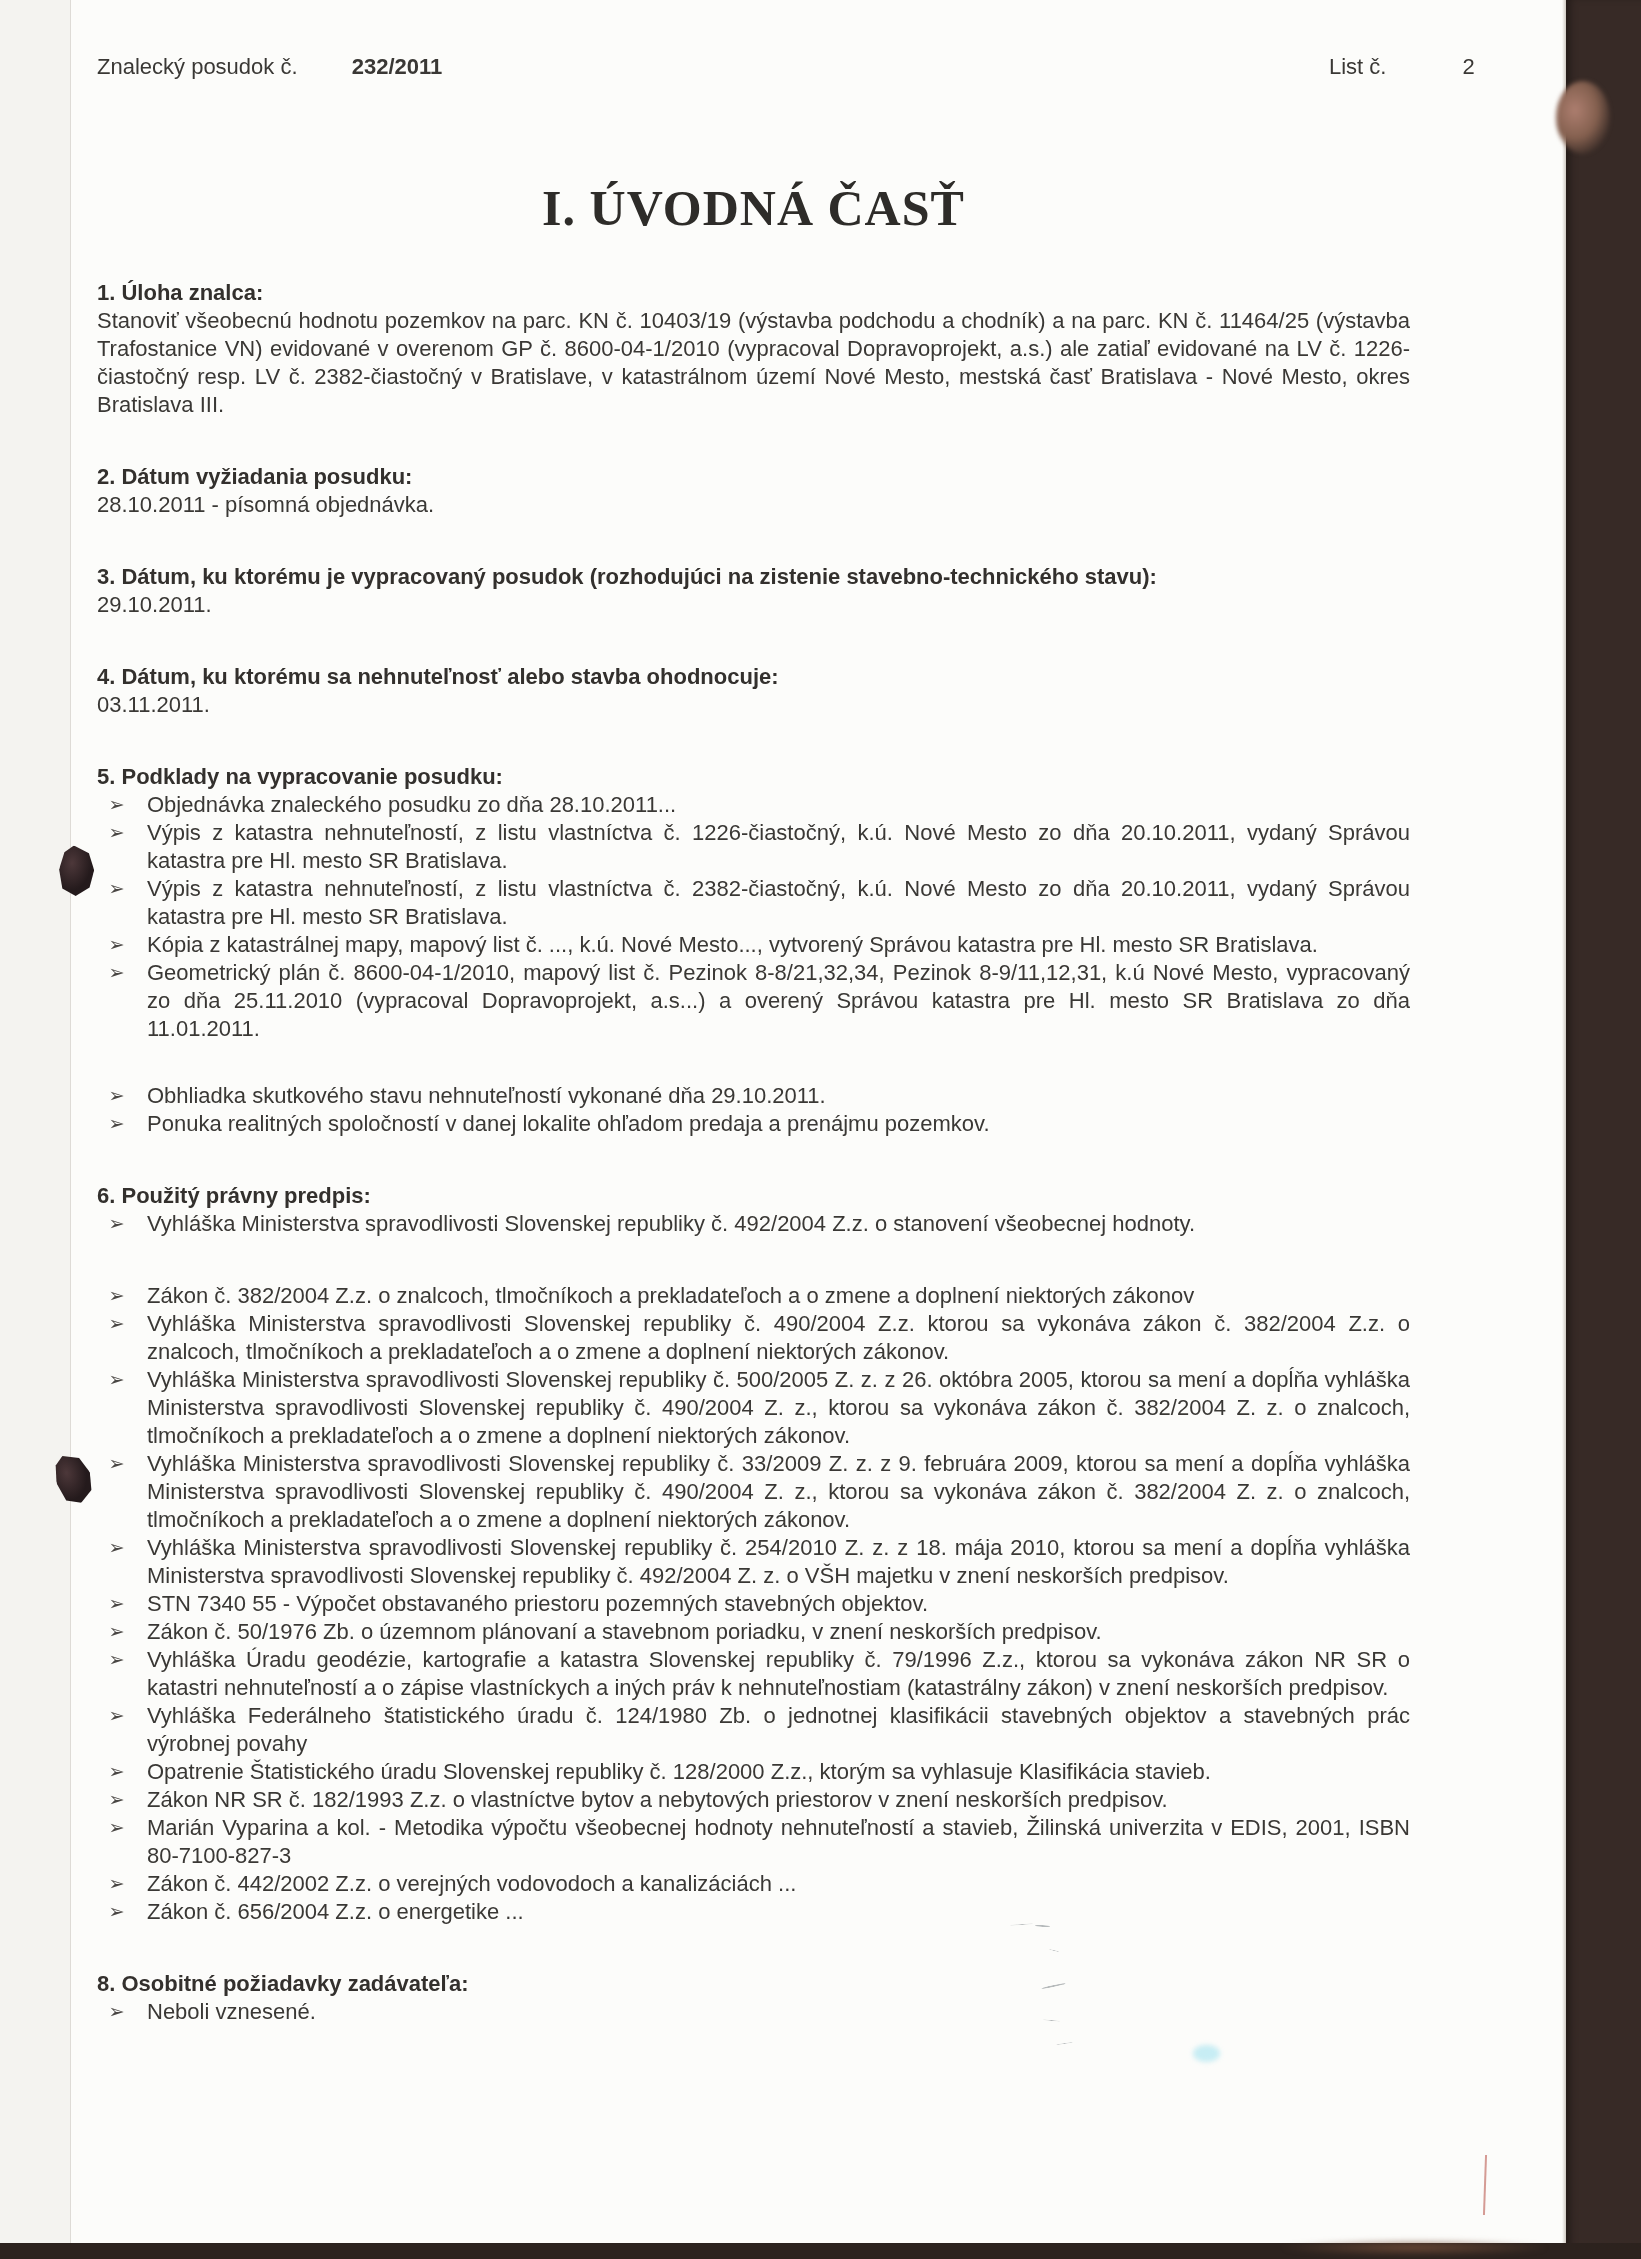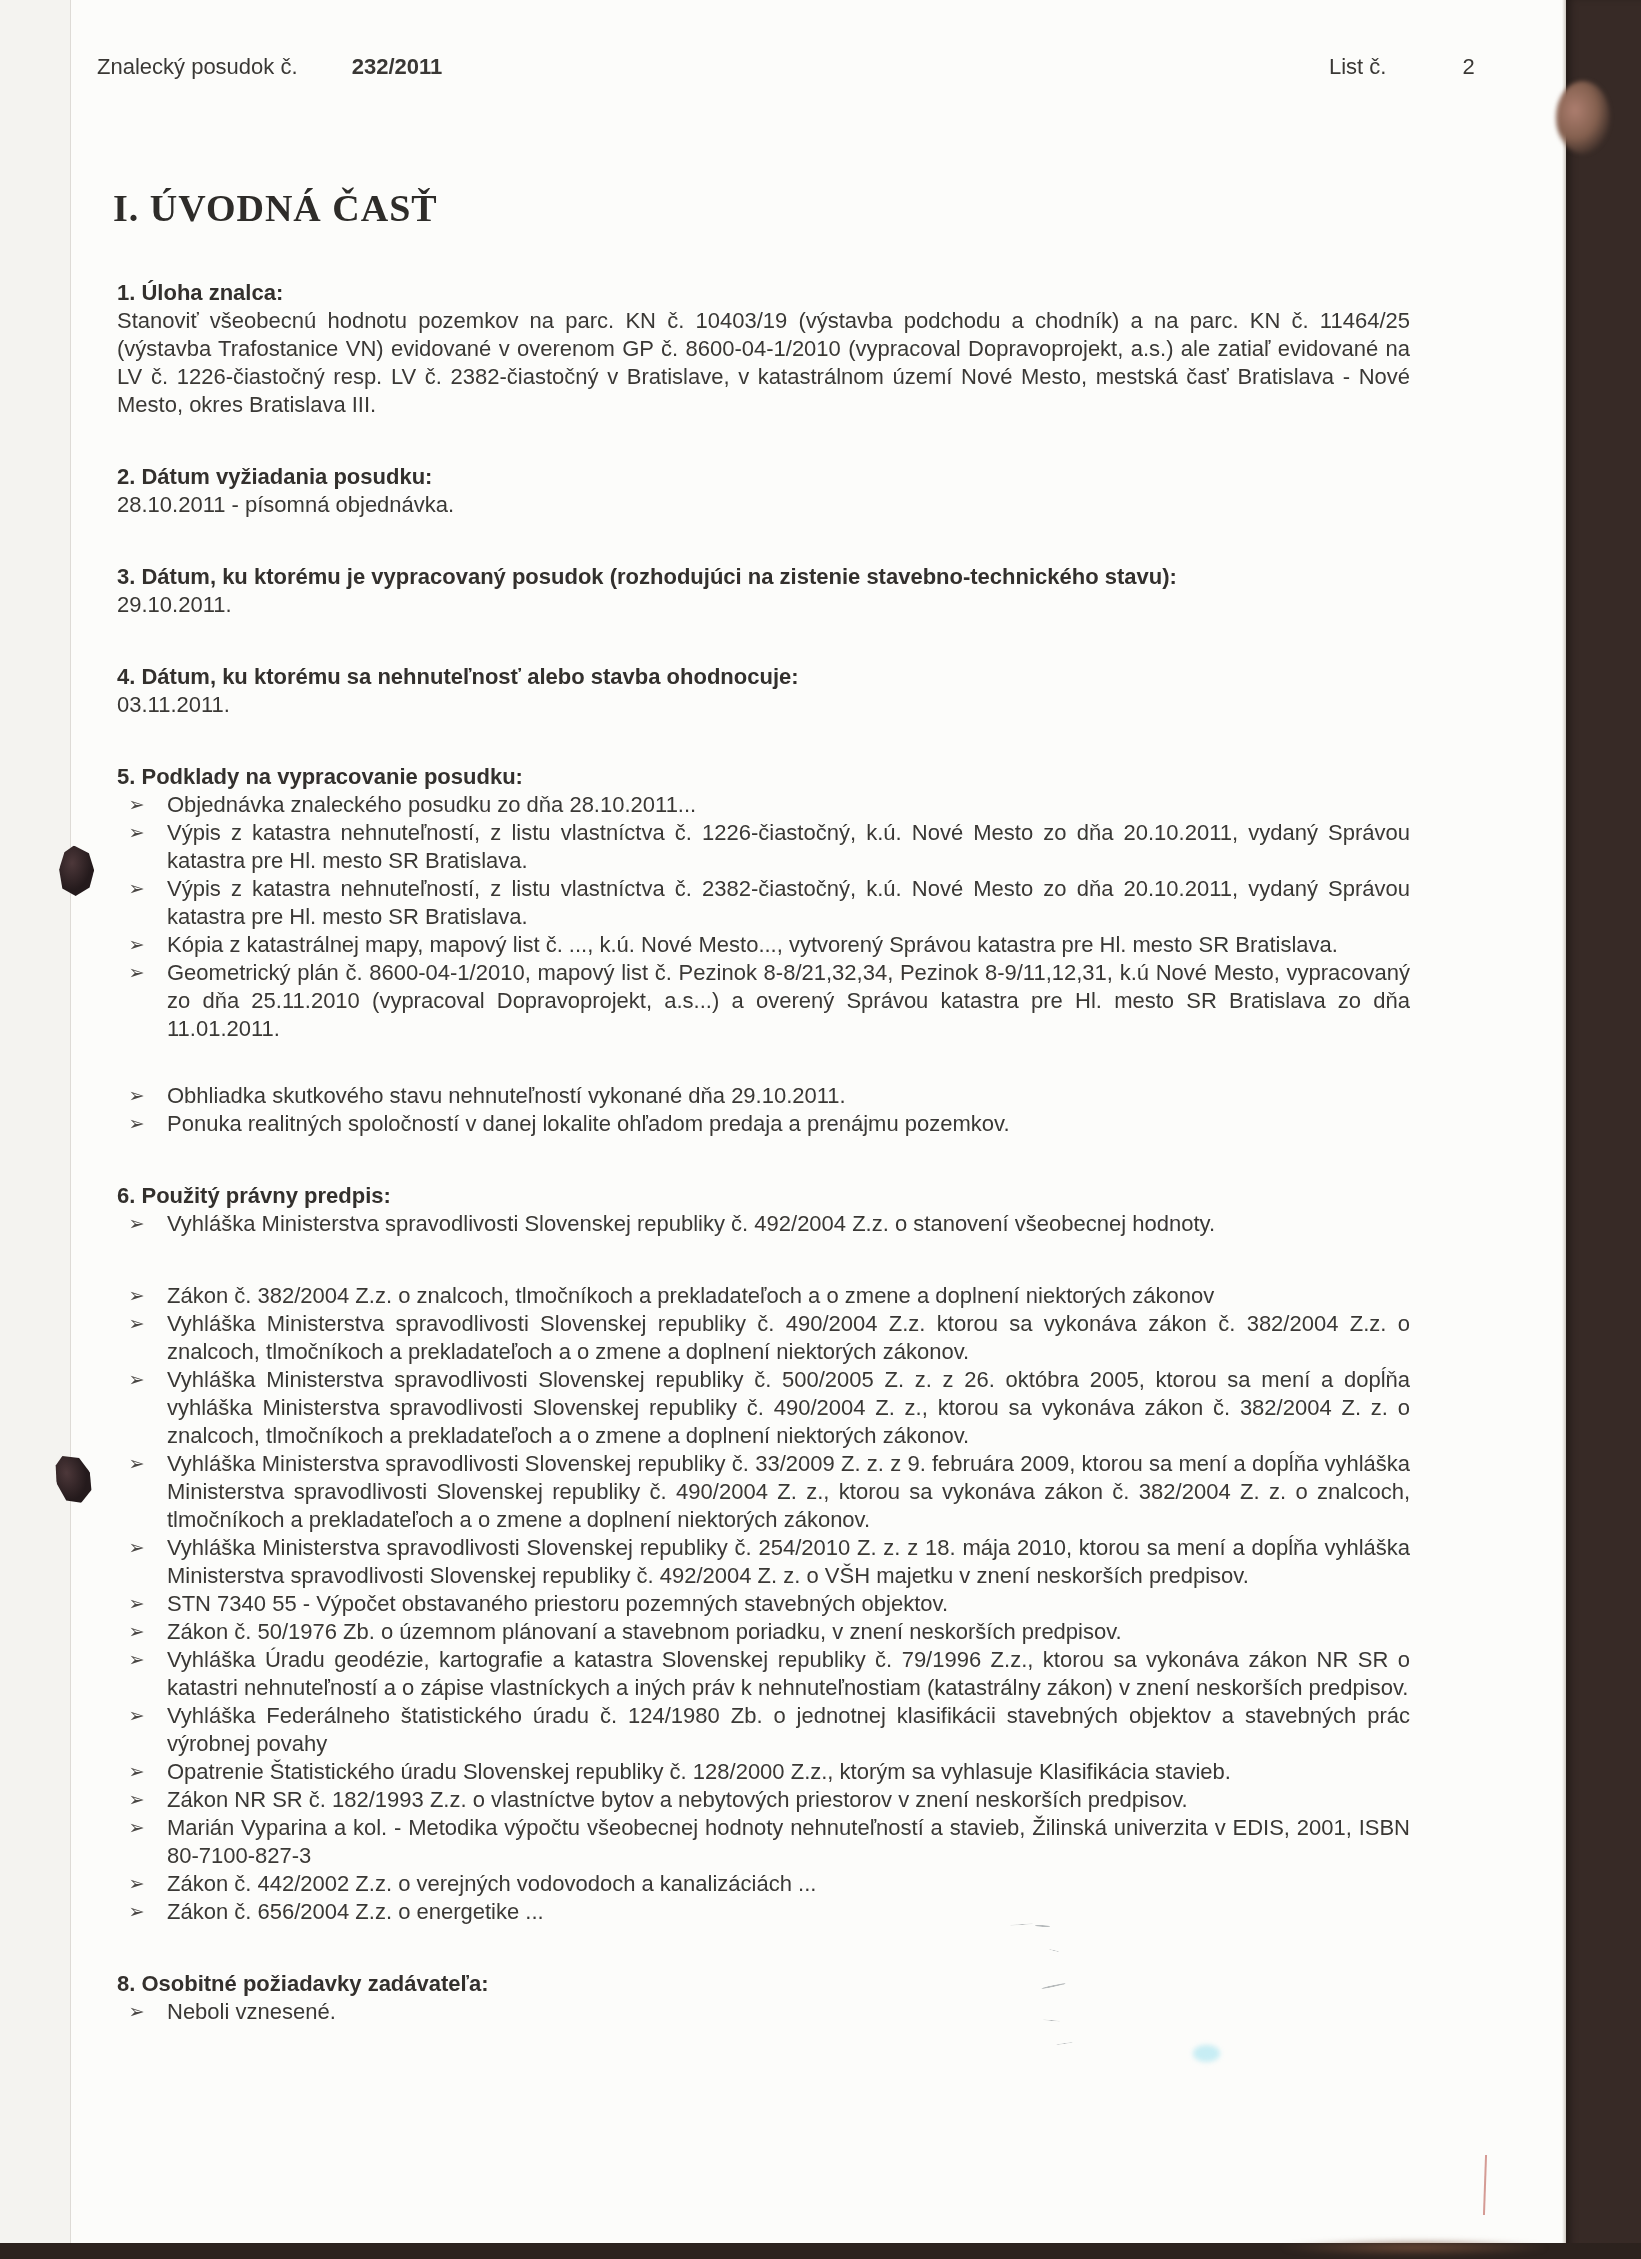--- a/index.html
+++ b/index.html
@@ -69,26 +69,26 @@
   
   .content{
     position:absolute;left:97px;top:53px;width:1313px;
     font-size:22px;line-height:28px;
   }
   .hdr{position:relative;height:28px;}
   .hdr .doc-num{font-weight:bold;margin-left:48px;}
   .hdr-right{position:absolute;left:1232px;top:0;white-space:nowrap;text-align:right;}
   .hdr-right .sheet-num{display:inline-block;margin-left:70px;}
   h1.doc-title{
-    margin:100px 0 0 16px;
+    margin:100px 0 0 0;
     font-family:"Liberation Serif", serif;
-    font-weight:bold;font-size:38px;line-height:54px;
-    letter-spacing:1px;color:#2e2c29;
-  }
-  .sec{margin-top:44px;margin-left:20px;}
+    font-weight:bold;font-size:50px;line-height:54px;
+    letter-spacing:1px;color:#2e2c29;text-align:center;
+  }
+  .sec{margin-top:44px;}
   .sec-tight{margin-top:0;}
   .sec-sub{margin-top:39px;}
   .sec-h{font-weight:bold;color:#33302d;}
   .body-text{text-align:justify;}
   .bullet-item{display:flex;}
   .bullet-item .glyph{
     flex:none;width:50px;padding-left:11.6px;box-sizing:border-box;
     font-size:19.3px;color:#4a4744;
   }
   .bullet-item .btext{flex:1;text-align:justify;}

